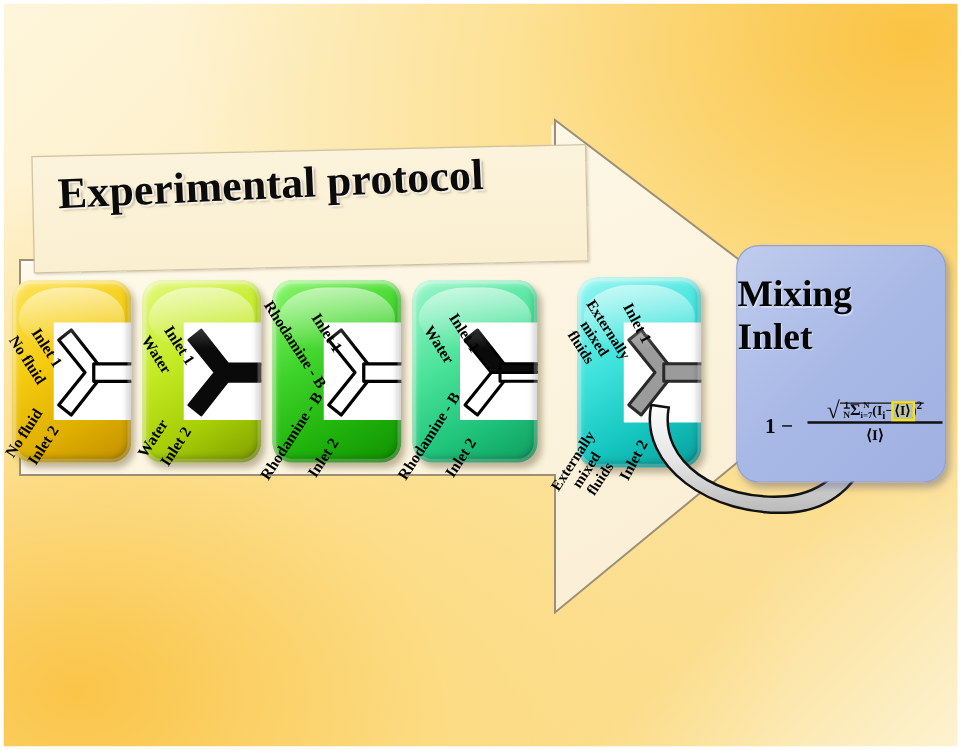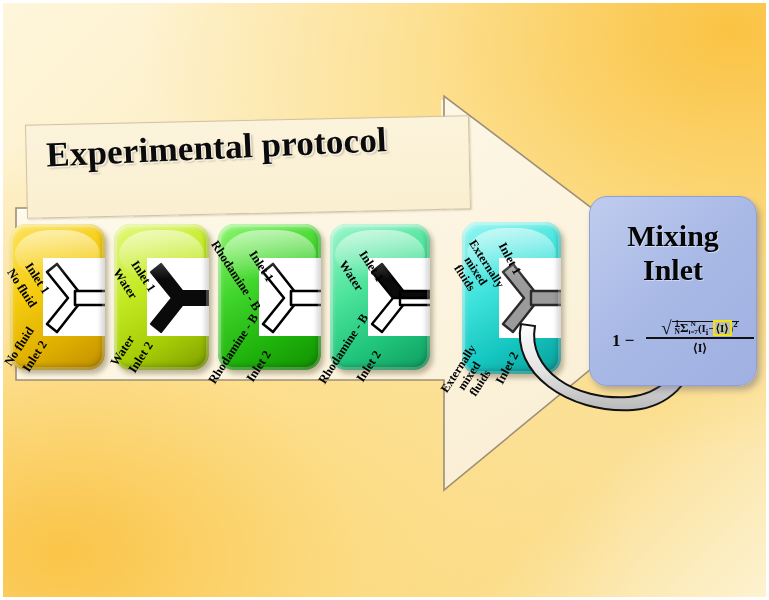--- a/index.html
+++ b/index.html
@@ -58,21 +58,21 @@
   
   .lbl{position:absolute;font-family:"Liberation Serif",serif;font-weight:bold;color:#000;white-space:nowrap;}
 
   
   .mix{
     position:absolute;left:589px;top:196px;width:166px;height:188px;
     background:linear-gradient(135deg,#BFCCEE 0%,#A9B9E6 48%,#9FB0E2 100%);
     border:1px solid #8fa0d6;border-radius:18px;
     box-shadow:3px 4px 6px rgba(80,80,120,.40);
   }
-  .mix-t{position:absolute;left:0;right:0;text-align:center;font-family:"Liberation Serif",serif;
+  .mix-t{position:absolute;left:0;right:0;font-family:"Liberation Serif",serif;
     font-weight:bold;color:#060606;font-size:30px;line-height:33px;
     text-shadow:1px 1px 0 rgba(255,255,255,.45);}
   .formula{position:absolute;left:8px;right:6px;top:112px;height:60px;
     font-family:"Liberation Serif",serif;color:#0a0a0a;}
   .f-one{position:absolute;left:14px;top:22px;font-size:17px;font-weight:bold;}
   .frac{position:absolute;left:46px;top:2px;width:112px;text-align:center;}
   .frac .num{position:relative;font-size:11px;font-weight:bold;height:26px;line-height:26px;white-space:nowrap;}
   .frac .bar{height:1.6px;background:#111;margin:0 2px;}
   .frac .den{font-size:12px;font-weight:bold;line-height:18px;}
   .hl{outline:2.2px solid #F5E11A;background:rgba(245,225,26,.30);padding:0 1px;}

